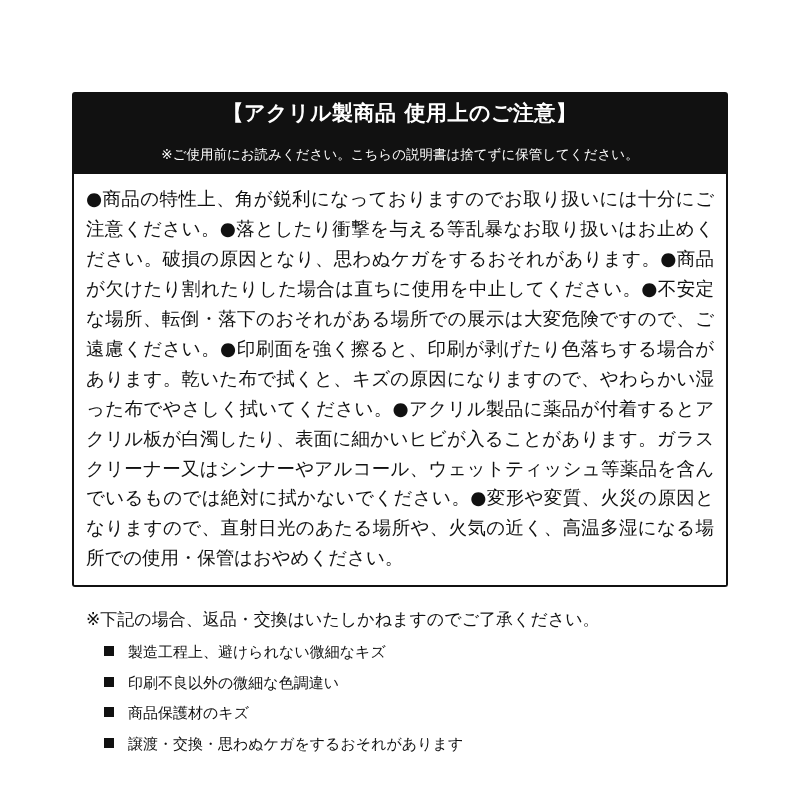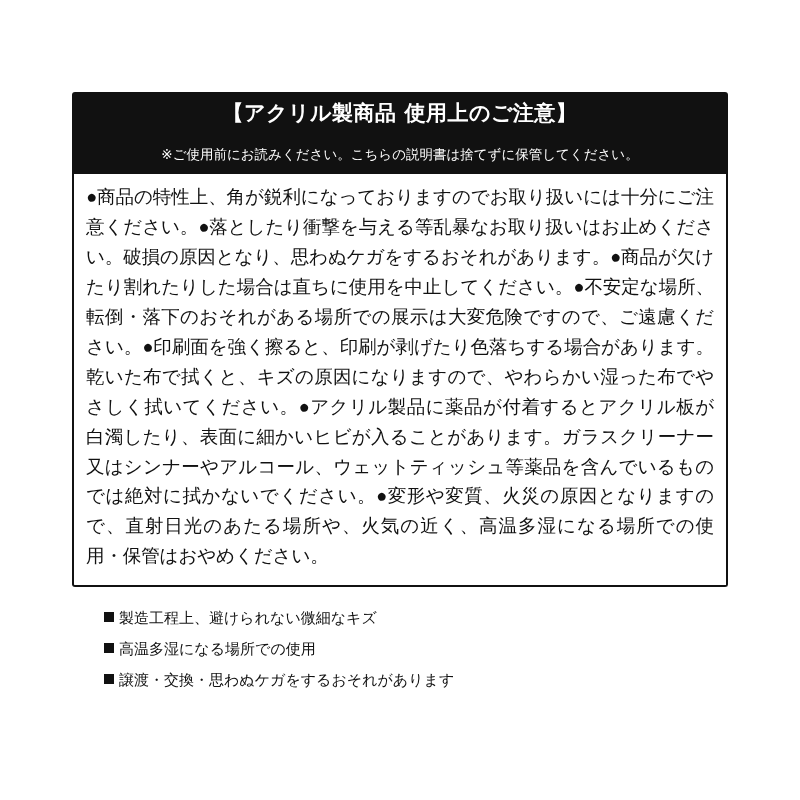--- a/index.html
+++ b/index.html
@@ -56,21 +56,20 @@
     background: #ffffff;
     border-radius: 0 0 3px 3px;
   }
   .body-text {
     font-size: 18.5px;
     line-height: 1.62;
     text-align: justify;
     text-justify: inter-character;
     letter-spacing: -0.1px;
     word-break: break-all;
-    font-family: Liberation Mono, monospace;
   }
   .returns {
     position: absolute;
     left: 86px;
     top: 608px;
     width: 640px;
   }
   .returns-title {
     font-size: 17px;
     line-height: 1.4;
@@ -80,21 +79,21 @@
     list-style: none;
     margin: 0;
     padding: 0 0 0 18px;
   }
   .returns-list li {
     font-size: 15px;
     line-height: 1.45;
     margin-bottom: 9px;
     display: flex;
     align-items: baseline;
-    gap: 5px;
+    gap: 14px;
   }
   .bullet-square {
     display: inline-block;
     width: 10px;
     height: 10px;
     background: #111111;
     flex: 0 0 auto;
     position: relative;
     top: -1px;
   }
@@ -108,28 +107,33 @@
     <div class="header-block">
       <div class="header-title">【アクリル製商品 使用上のご注意】</div>
       <div class="header-sub">※ご使用前にお読みください。こちらの説明書は捨てずに保管してください。</div>
     </div>
     <div class="body-block">
       <div class="body-text">●商品の特性上、角が鋭利になっておりますのでお取り扱いには十分にご注意ください。●落としたり衝撃を与える等乱暴なお取り扱いはお止めください。破損の原因となり、思わぬケガをするおそれがあります。●商品が欠けたり割れたりした場合は直ちに使用を中止してください。●不安定な場所、転倒・落下のおそれがある場所での展示は大変危険ですので、ご遠慮ください。●印刷面を強く擦ると、印刷が剥げたり色落ちする場合があります。乾いた布で拭くと、キズの原因になりますので、やわらかい湿った布でやさしく拭いてください。●アクリル製品に薬品が付着するとアクリル板が白濁したり、表面に細かいヒビが入ることがあります。ガラスクリーナー又はシンナーやアルコール、ウェットティッシュ等薬品を含んでいるものでは絶対に拭かないでください。●変形や変質、火災の原因となりますので、直射日光のあたる場所や、火気の近く、高温多湿になる場所での使用・保管はおやめください。</div>
     </div>
   </div>
 
   <div class="returns">
+    <div class="returns-title">※下記の場合、返品・交換はいたしかねますのでご了承ください。</div>
     <ul class="returns-list">
       <li>
         <span class="bullet-square"></span>
         <span>製造工程上、避けられない微細なキズ</span>
       </li>
       <li>
         <span class="bullet-square"></span>
-        <span>高温多湿になる場所での使用</span>
+        <span>印刷不良以外の微細な色調違い</span>
+      </li>
+      <li>
+        <span class="bullet-square"></span>
+        <span>商品保護材のキズ</span>
       </li>
       <li>
         <span class="bullet-square"></span>
         <span>譲渡・交換・思わぬケガをするおそれがあります</span>
       </li>
     </ul>
   </div>
 
 </div>
 

